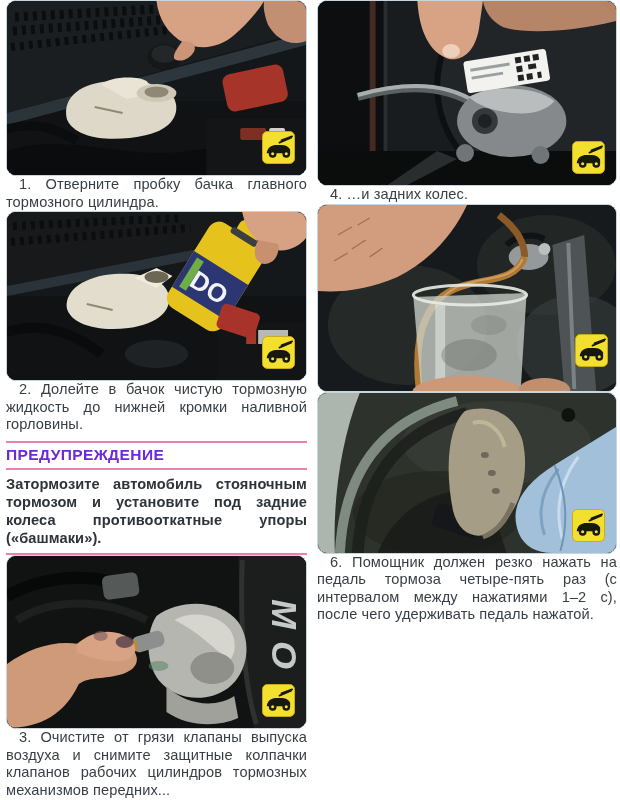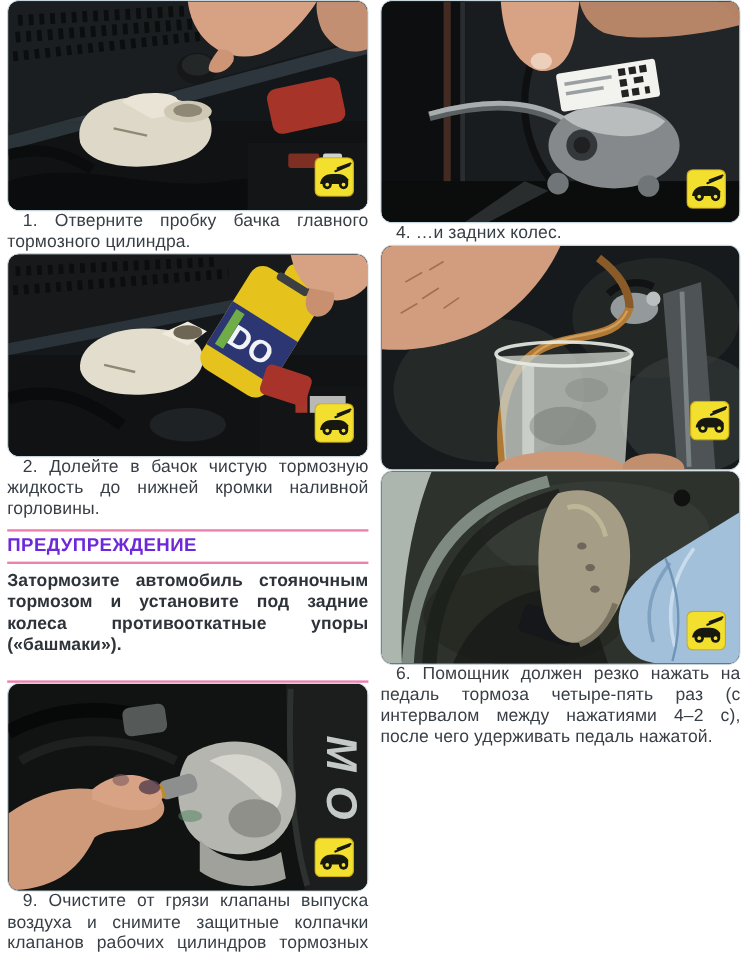--- a/index.html
+++ b/index.html
@@ -43,21 +43,21 @@
 
   .warning{margin-top:7px;}
   .warning-title{
     border-top:2.5px solid #ef7fae;border-bottom:2px solid #ef7fae;
     color:#6d28d9;font-weight:bold;font-size:15.5px;letter-spacing:.4px;
     padding:3px 0 4px;
   }
   .warning-body{
     border-bottom:2.5px solid #ef7fae;
     color:#2e333a;font-weight:bold;font-size:14.6px;line-height:18px;
-    text-align:justify;padding:5px 0 20px;letter-spacing:.1px;
+    text-align:justify;padding:5px 0 6px;letter-spacing:.1px;
   }
 </style>
 </head>
 <body>
 
 <div class="page">
 
   <div class="col col-left">
 
     <figure class="photo ph-1">
@@ -176,21 +176,21 @@
             <rect x="0.5" y="0.5" width="33" height="33" rx="5" fill="#f2df2e" stroke="#c9a91e"></rect>
             <path d="M5,22 C6,17 10,14.5 15,14.5 L20,14.5 C24,14.5 27,16 29,19 L29,23 L5,23 Z" fill="#17180f"></path>
             <circle cx="11" cy="23.5" r="4" fill="#17180f"></circle>
             <circle cx="11" cy="23.5" r="1.6" fill="#f2df2e"></circle>
             <circle cx="25" cy="23.5" r="4" fill="#17180f"></circle>
             <circle cx="25" cy="23.5" r="1.6" fill="#f2df2e"></circle>
             <path d="M18,12 L30,7 M20,9.5 L31,5.5" stroke="#17180f" stroke-width="1.8" stroke-linecap="round"></path>
           </svg>
       </span>
     </figure>
-    <p class="caption cap-3">9. Очистите от грязи клапаны выпуска воздуха и снимите защитные колпачки клапанов рабочих цилиндров тормозных механизмов передних...</p>
+    <p class="caption cap-3">3. Очистите от грязи клапаны выпуска воздуха и снимите защитные колпачки клапанов рабочих цилиндров тормозных механизмов передних...</p>
 
   </div>
 
   <div class="col col-right">
 
     <figure class="photo ph-4">
       <svg class="scene" viewBox="0 0 300 184" preserveAspectRatio="none">
         <rect width="300" height="184" fill="#191c1e"></rect>
         <circle cx="225" cy="85" r="105" fill="#222527" stroke="#0e0f10" stroke-width="6"></circle>
         <rect width="70" height="184" fill="#0d0e0f"></rect>
@@ -307,16 +307,16 @@
             <rect x="0.5" y="0.5" width="33" height="33" rx="5" fill="#f2df2e" stroke="#c9a91e"></rect>
             <path d="M5,22 C6,17 10,14.5 15,14.5 L20,14.5 C24,14.5 27,16 29,19 L29,23 L5,23 Z" fill="#17180f"></path>
             <circle cx="11" cy="23.5" r="4" fill="#17180f"></circle>
             <circle cx="11" cy="23.5" r="1.6" fill="#f2df2e"></circle>
             <circle cx="25" cy="23.5" r="4" fill="#17180f"></circle>
             <circle cx="25" cy="23.5" r="1.6" fill="#f2df2e"></circle>
             <path d="M18,12 L30,7 M20,9.5 L31,5.5" stroke="#17180f" stroke-width="1.8" stroke-linecap="round"></path>
           </svg>
       </span>
     </figure>
-    <p class="caption cap-6">6. Помощник должен резко нажать на педаль тормоза четыре-пять раз (с интервалом между нажатиями 4–2 с), после чего удерживать педаль нажатой.</p>
+    <p class="caption cap-6">6. Помощник должен резко нажать на педаль тормоза четыре-пять раз (с интервалом между нажатиями 1–2 с), после чего удерживать педаль нажатой.</p>
 
   </div>
 </div>
 
 </body></html>

